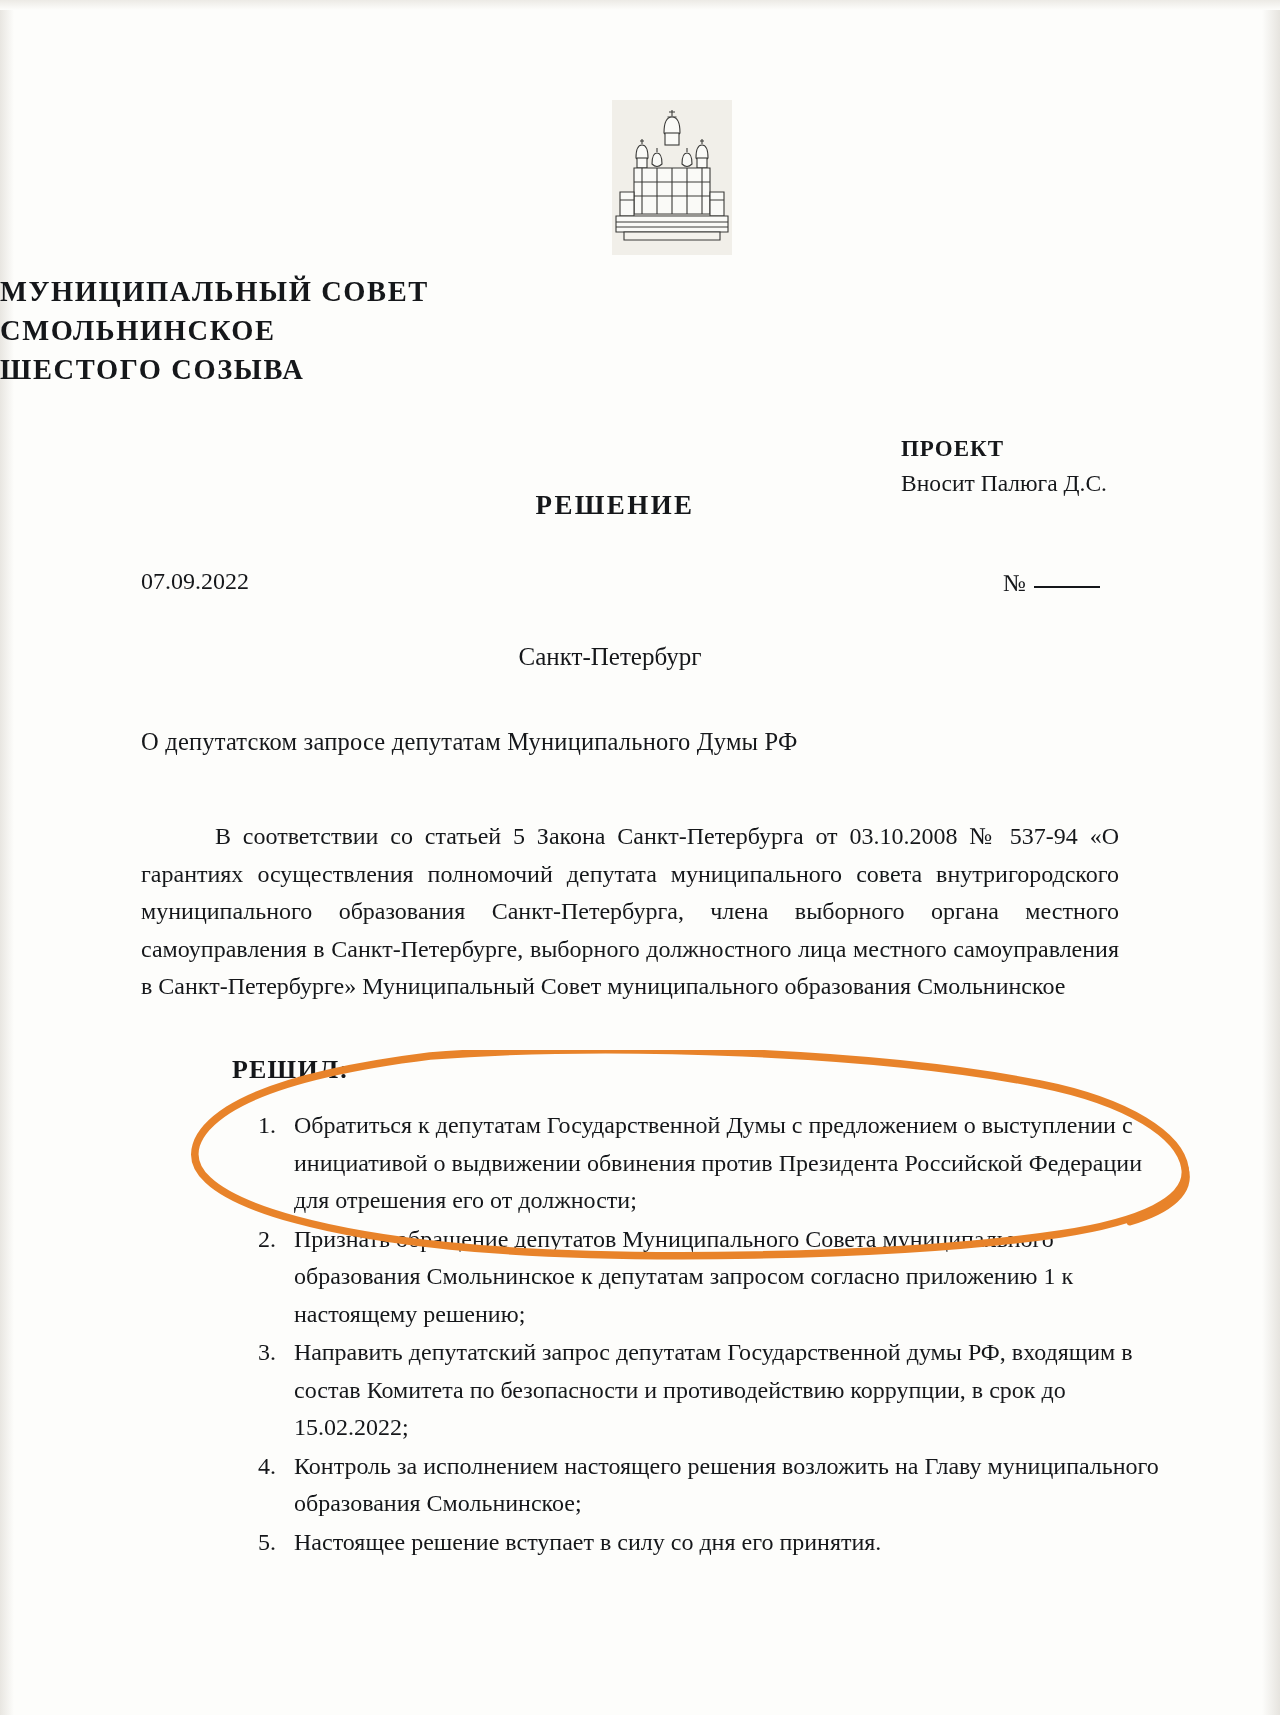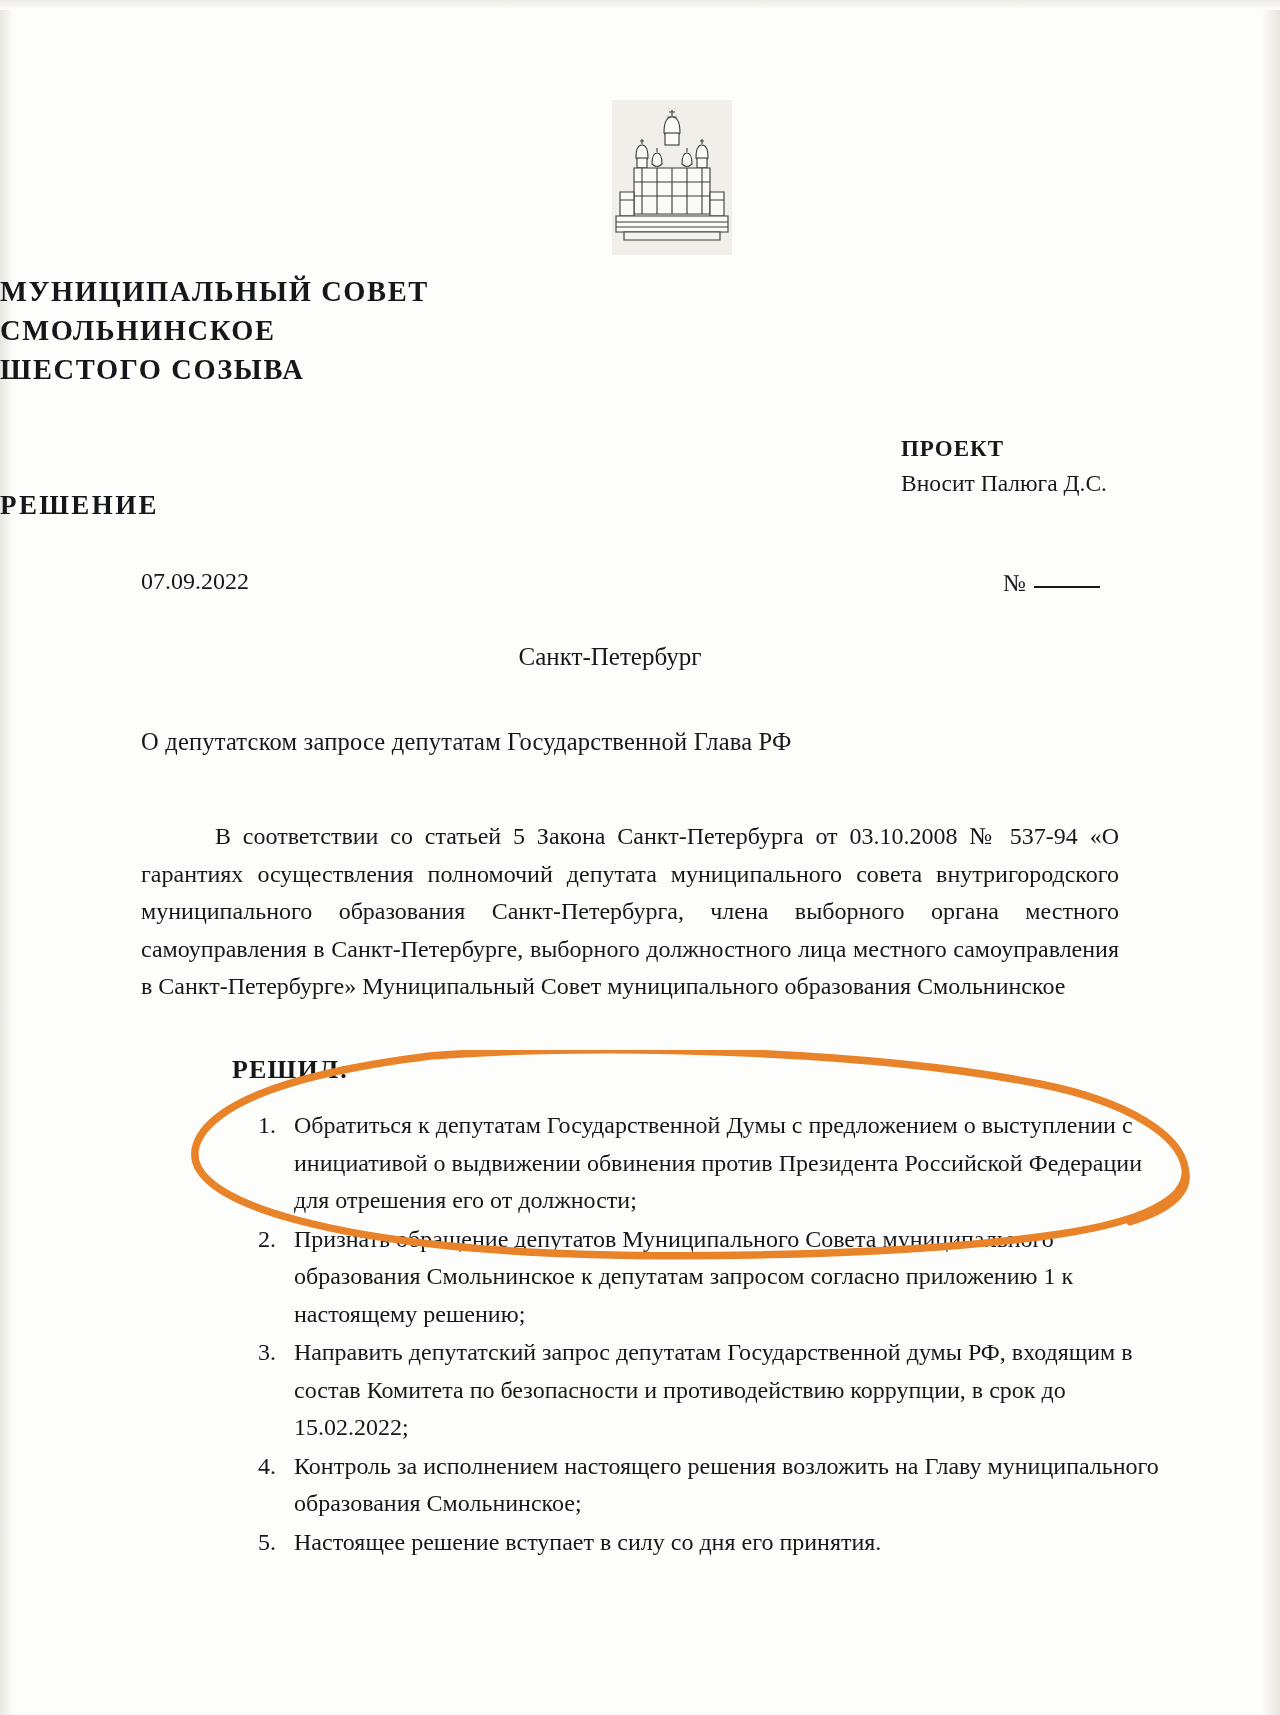--- a/index.html
+++ b/index.html
@@ -87,20 +87,21 @@
   .project-author {
     font-size: 23.5px;
   }
 
   
   .decision-word {
     position: absolute;
     left: 0;
     top: 490px;
     width: 1280px;
+    text-align: center;
     font-weight: bold;
     font-size: 27px;
     letter-spacing: 2.4px;
     padding-right: 50px;
     box-sizing: border-box;
   }
 
   
   .date {
     position: absolute;
@@ -263,21 +264,21 @@
 
   <div class="decision-word">РЕШЕНИЕ</div>
 
   <div class="date">07.09.2022</div>
   <div class="number">
     <span>№</span><span class="num-line"></span>
   </div>
 
   <div class="city">Санкт-Петербург</div>
 
-  <div class="subject">О депутатском запросе депутатам Государственной Глава РФ</div>
+  <div class="subject">О депутатском запросе депутатам Муниципального Думы РФ</div>
 
   <div class="preamble"><span class="indent"></span><span>В соответствии со статьей 5 Закона Санкт-Петербурга от 03.10.2008 № 537-94 «О гарантиях осуществления полномочий депутата муниципального совета внутригородского муниципального образования Санкт-Петербурга, члена выборного органа местного самоуправления в Санкт-Петербурге, выборного должностного лица местного самоуправления в Санкт-Петербурге» Муниципальный Совет муниципального образования Смольнинское</span></div>
 
   <div class="resolved">РЕШИЛ:</div>
 
   <ol class="items">
     <li>Обратиться к депутатам Государственной Думы с предложением о выступлении с инициативой о выдвижении обвинения против Президента Российской Федерации для отрешения его от должности;</li>
     <li>Признать обращение депутатов Муниципального Совета муниципального образования Смольнинское к депутатам запросом согласно приложению 1 к настоящему решению;</li>
     <li>Направить депутатский запрос депутатам Государственной думы РФ, входящим в состав Комитета по безопасности и противодействию коррупции, в срок до 15.02.2022;</li>
     <li>Контроль за исполнением настоящего решения возложить на Главу муниципального образования Смольнинское;</li>

